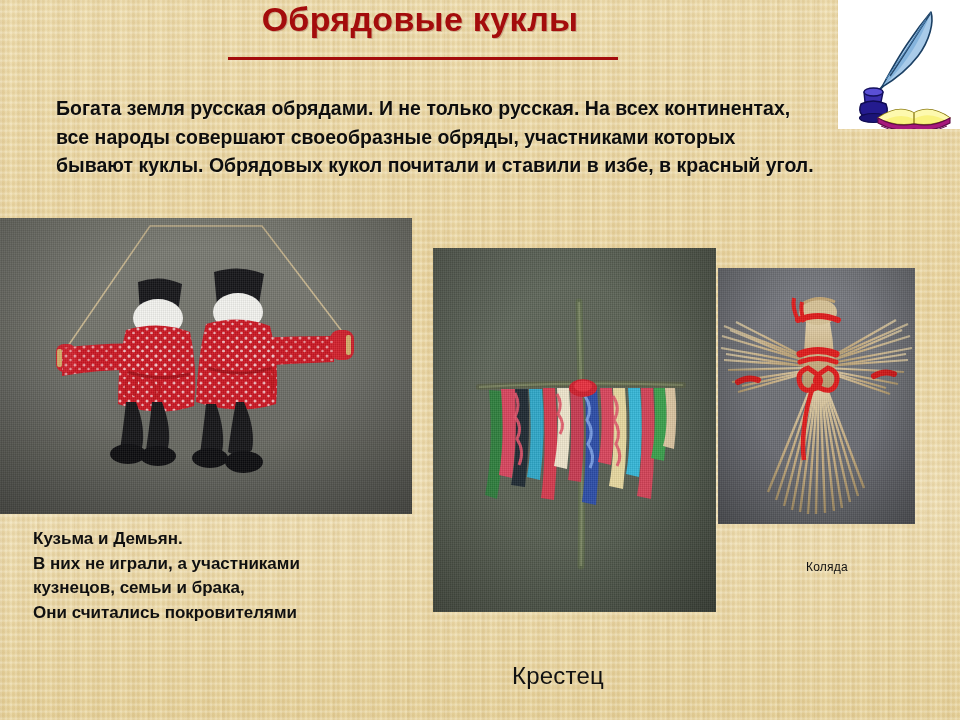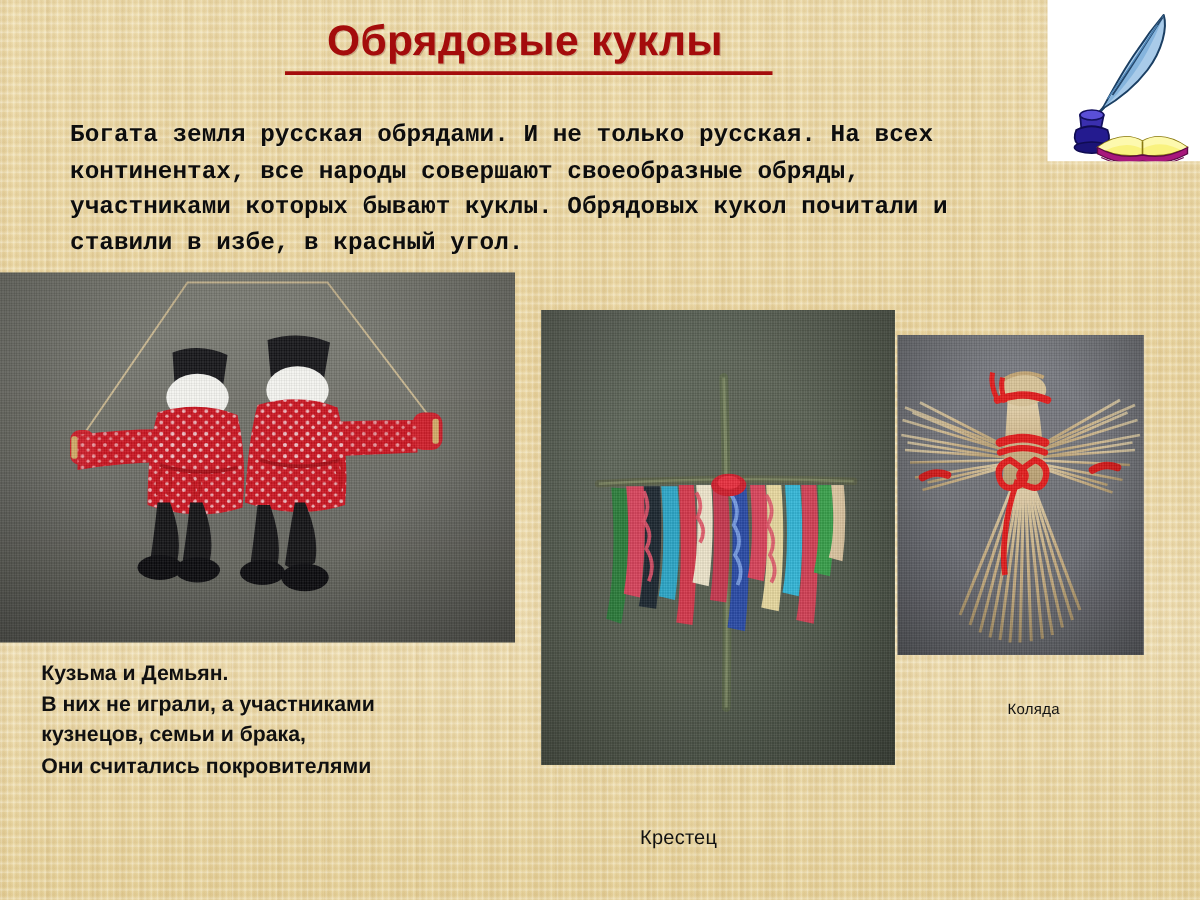--- a/index.html
+++ b/index.html
@@ -28,39 +28,38 @@
       repeating-linear-gradient(90deg,
         rgba(171,134,70,0.13) 0px,
         rgba(171,134,70,0.00) 11px,
         rgba(171,134,70,0.10) 23px,
         rgba(171,134,70,0.00) 37px),
       linear-gradient(180deg,#eeddae 0%,#ead6a2 42%,#efdfb4 70%,#e7d39c 100%);
   }
 
   
   #title{
-    position:absolute;left:0;top:14px;width:840px;
+    position:absolute;left:0;top:0;width:840px;
     text-align:center;
     font-size:34px;font-weight:bold;
     color:#a40c0c;
     letter-spacing:0.3px;
     text-shadow:1px 1px 0 rgba(90,0,0,0.22);
   }
   #title-underline{
     position:absolute;left:228px;top:57px;width:390px;height:3px;
     background:#a40c0c;
   }
 
   
   #intro{
     position:absolute;left:56px;top:94px;width:760px;
     font-size:19.5px;font-weight:bold;line-height:28.5px;
     color:#0d0d0d;
     text-shadow:0.5px 0.5px 0 rgba(255,255,255,0.25);
-    font-family:Liberation Mono, monospace;
   }
 
   
   #clipart-box{
     position:absolute;left:838px;top:0;width:122px;height:129px;
     background:#ffffff;
   }
   #clipart-box svg{display:block;}
 
   
@@ -89,21 +88,21 @@
   #caption-kuzma{
     position:absolute;left:33px;top:527px;width:380px;
     font-size:17px;font-weight:bold;line-height:24.5px;color:#101010;
   }
   #label-kolyada{
     position:absolute;left:806px;top:560px;
     font-size:12px;color:#111;letter-spacing:0.2px;
   }
   #label-krestets{
     position:absolute;left:512px;top:662px;
-    font-size:16px;color:#111;letter-spacing:0.2px;
+    font-size:24px;color:#111;letter-spacing:0.2px;
   }
 </style>
 </head>
 <body>
 
 <div id="slide">
 
   <div id="title">Обрядовые куклы</div>
   <div id="title-underline"></div>
 

